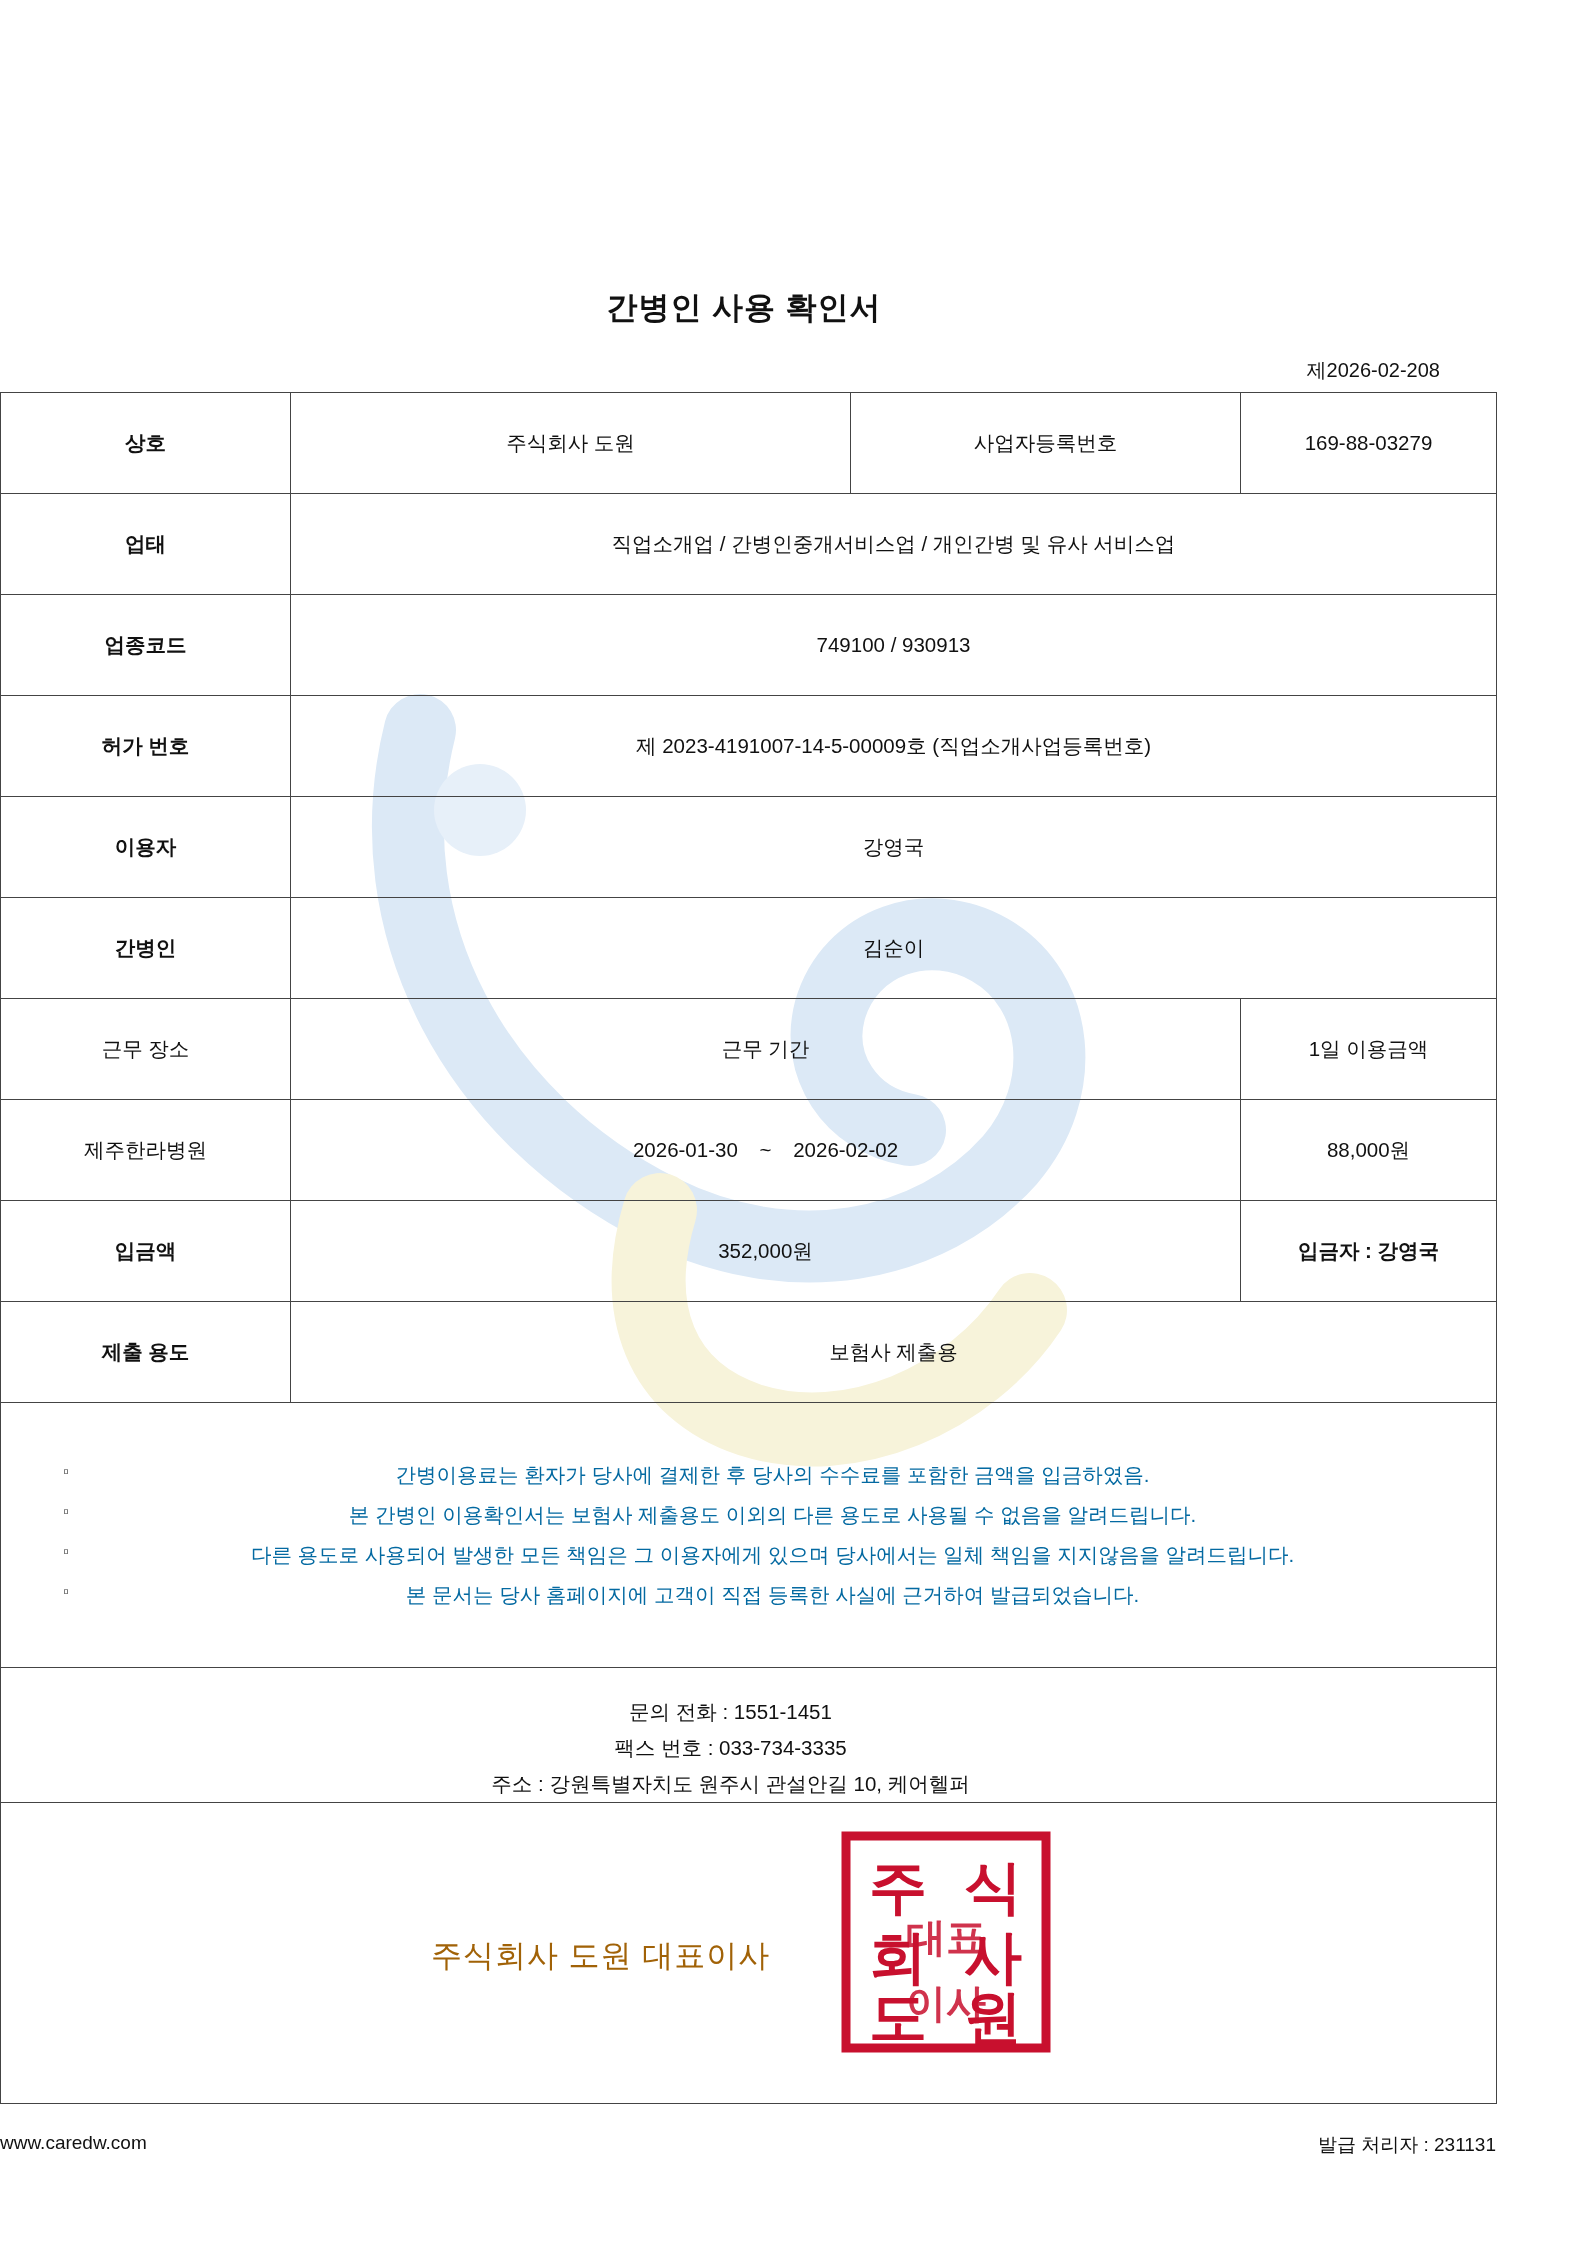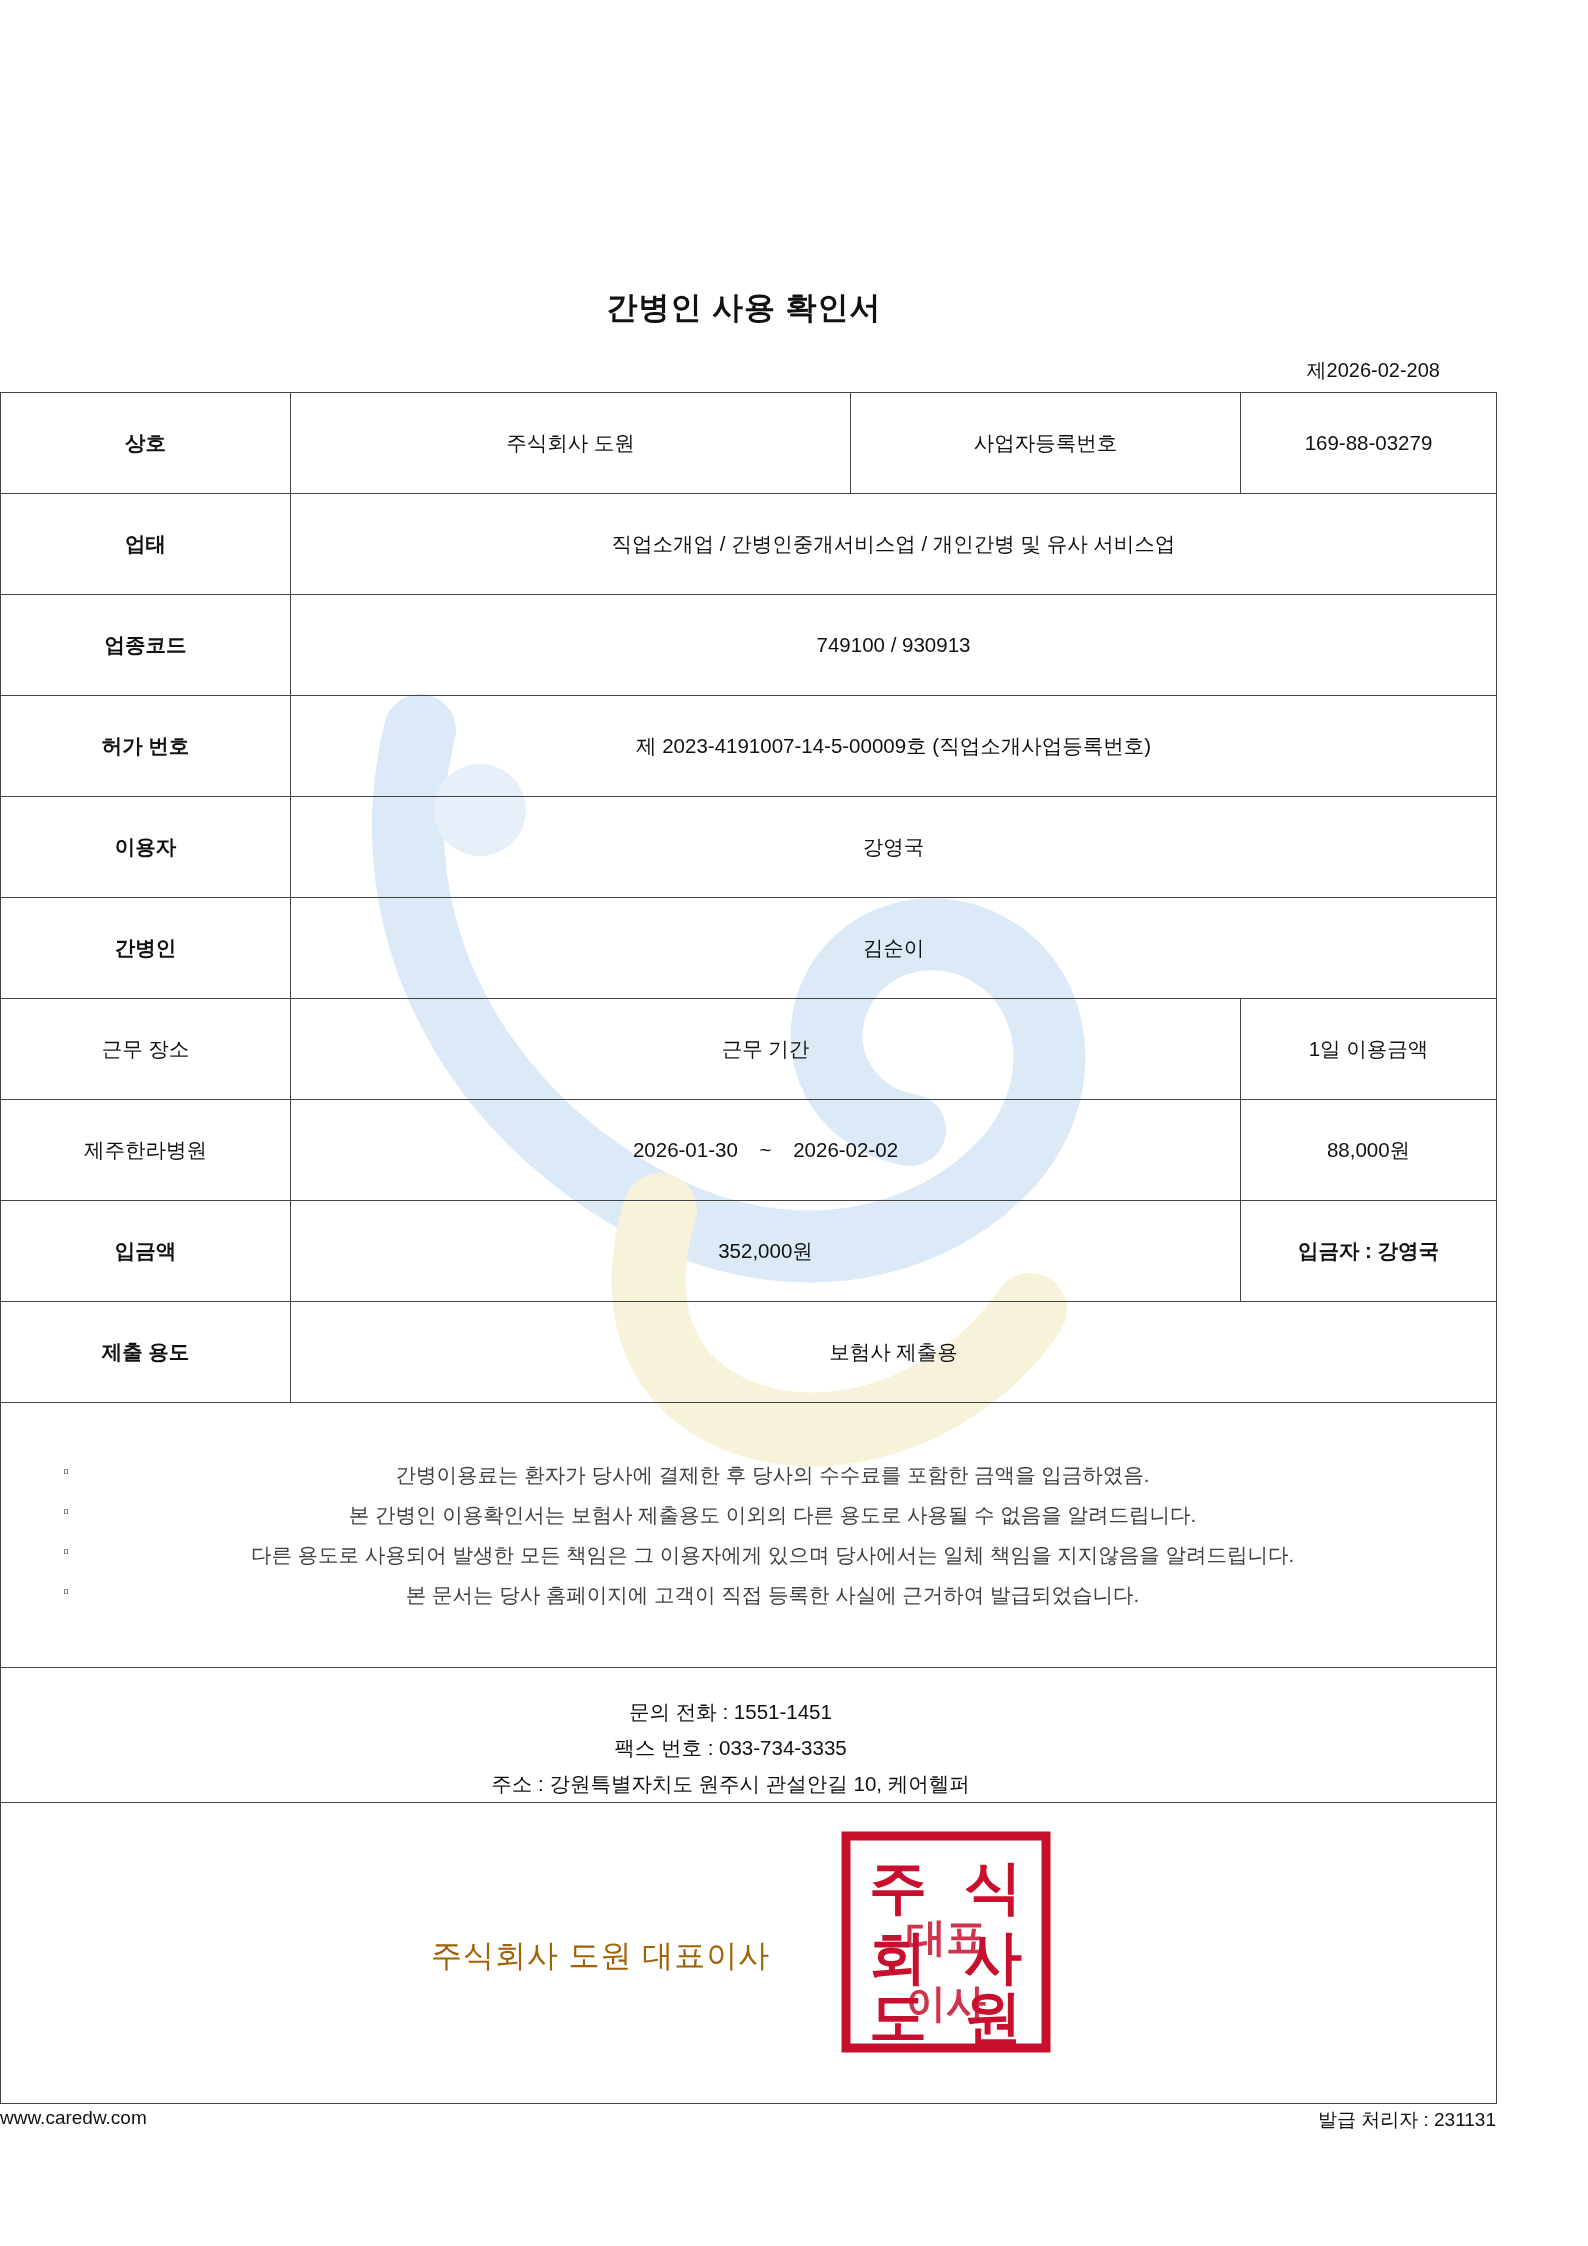--- a/index.html
+++ b/index.html
@@ -99,21 +99,21 @@
   ul.notes {
     list-style: none;
     margin: 0;
     padding: 0 40px 0 62px;
   }
   ul.notes li {
     font-size: 20.5px;
     line-height: 1.95;
     position: relative;
     padding-left: 26px;
-    color: #404040;
+    color: #0369a1;
   }
   ul.notes li::before {
     content: "▫";
     position: absolute;
     left: 0;
     top: 0;
     font-size: 17px;
     color: #333;
   }
 
@@ -150,21 +150,21 @@
   .stamp {
     position: absolute;
     left: 840px;
     top: 28px;
     width: 210px;
     height: 222px;
   }
 
   .footer {
     width: 1496px;
-    margin: 3px auto 0 auto;
+    margin: 28px auto 0 auto;
     display: flex;
     justify-content: space-between;
     font-size: 19px;
     color: #111;
   }
 
   .dash { display: inline-block; padding: 0 16px; }
 </style>
 </head>
 <body>

